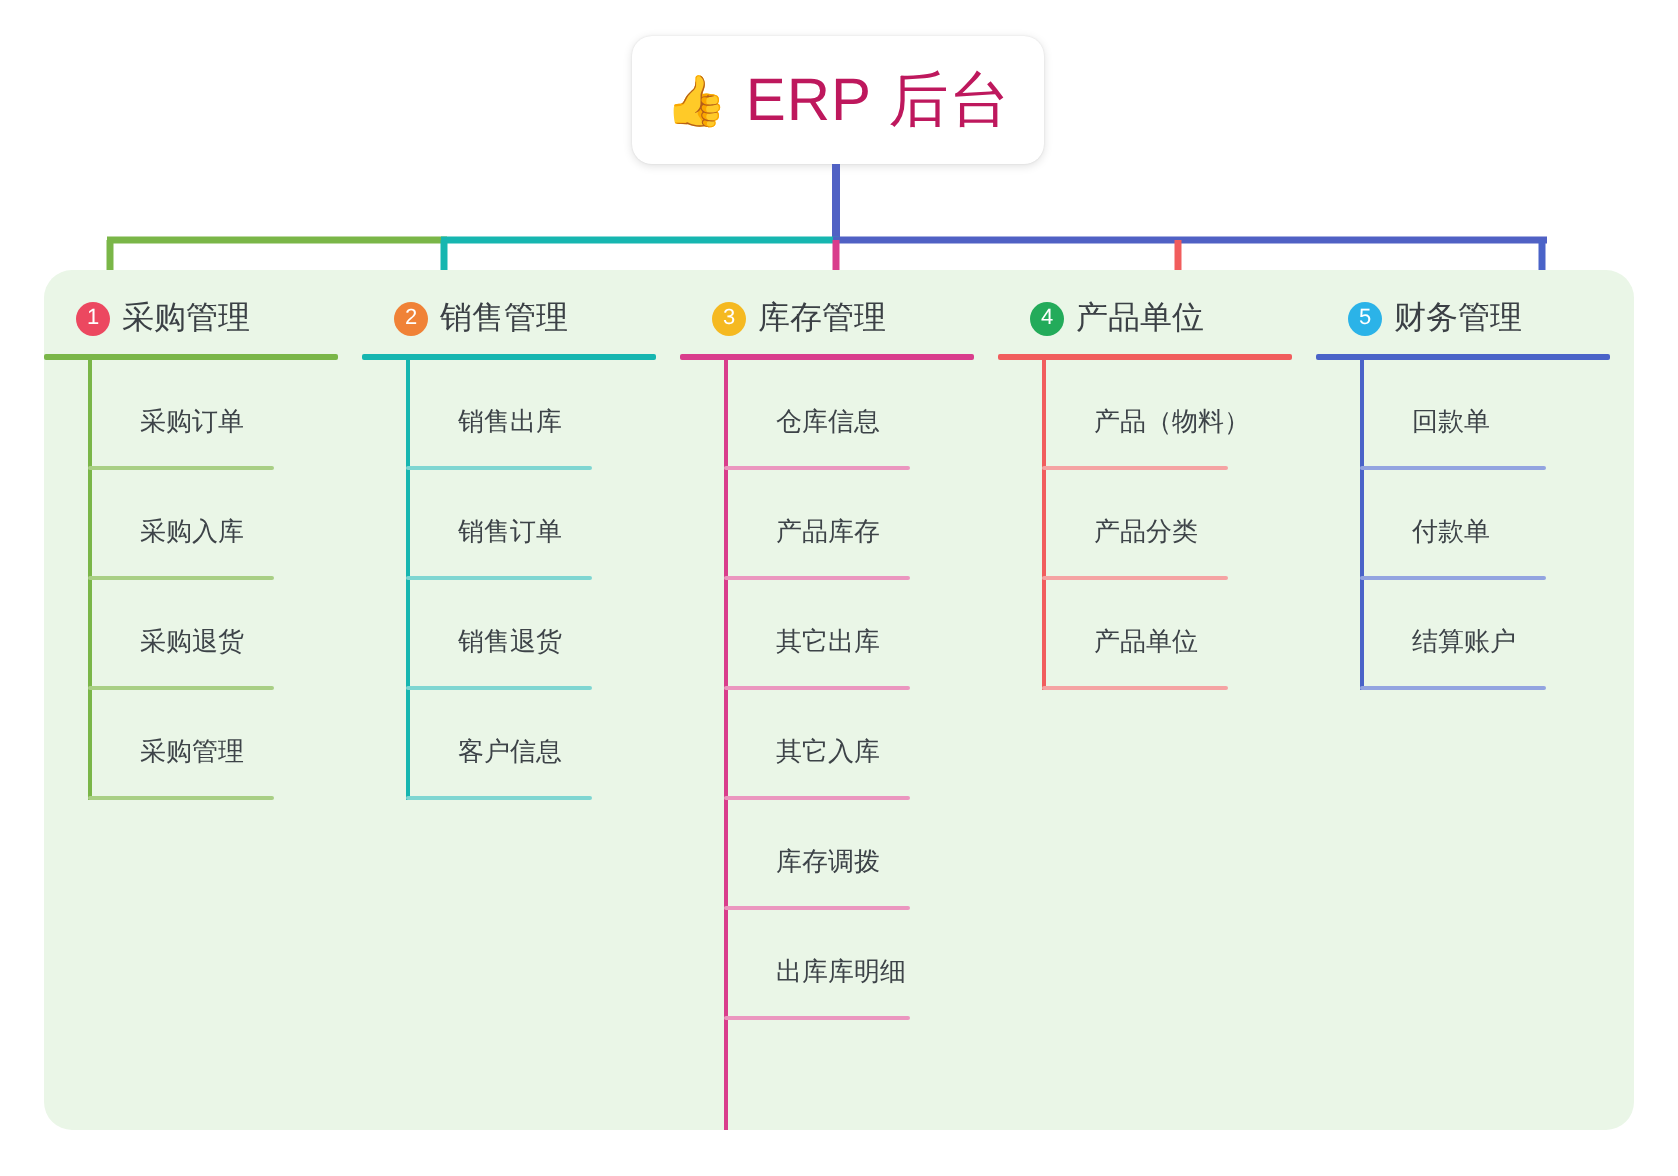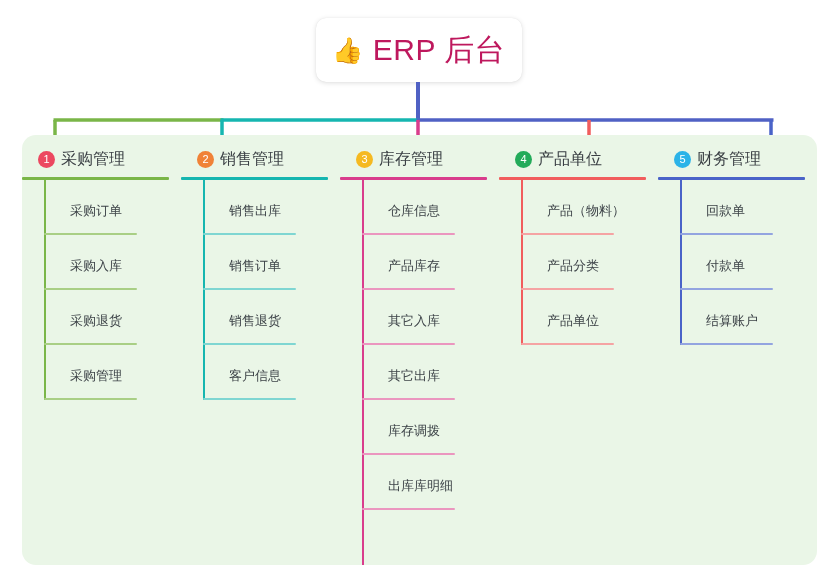--- a/index.html
+++ b/index.html
@@ -243,25 +243,25 @@
         <div class="items">
           <div class="item">
             <span class="item-label">仓库信息</span>
             <div class="item-rule" style="background: rgb(235, 150, 191);"></div>
           </div>
           <div class="item">
             <span class="item-label">产品库存</span>
             <div class="item-rule" style="background: rgb(235, 150, 191);"></div>
           </div>
           <div class="item">
+            <span class="item-label">其它出库</span>
+            <div class="item-rule" style="background: rgb(235, 150, 191);"></div>
+          </div>
+          <div class="item">
             <span class="item-label">其它入库</span>
-            <div class="item-rule" style="background: rgb(235, 150, 191);"></div>
-          </div>
-          <div class="item">
-            <span class="item-label">其它出库</span>
             <div class="item-rule" style="background: rgb(235, 150, 191);"></div>
           </div>
           <div class="item">
             <span class="item-label">库存调拨</span>
             <div class="item-rule" style="background: rgb(235, 150, 191);"></div>
           </div>
           <div class="item">
             <span class="item-label">出库库明细</span>
             <div class="item-rule" style="background: rgb(235, 150, 191);"></div>
           </div>

